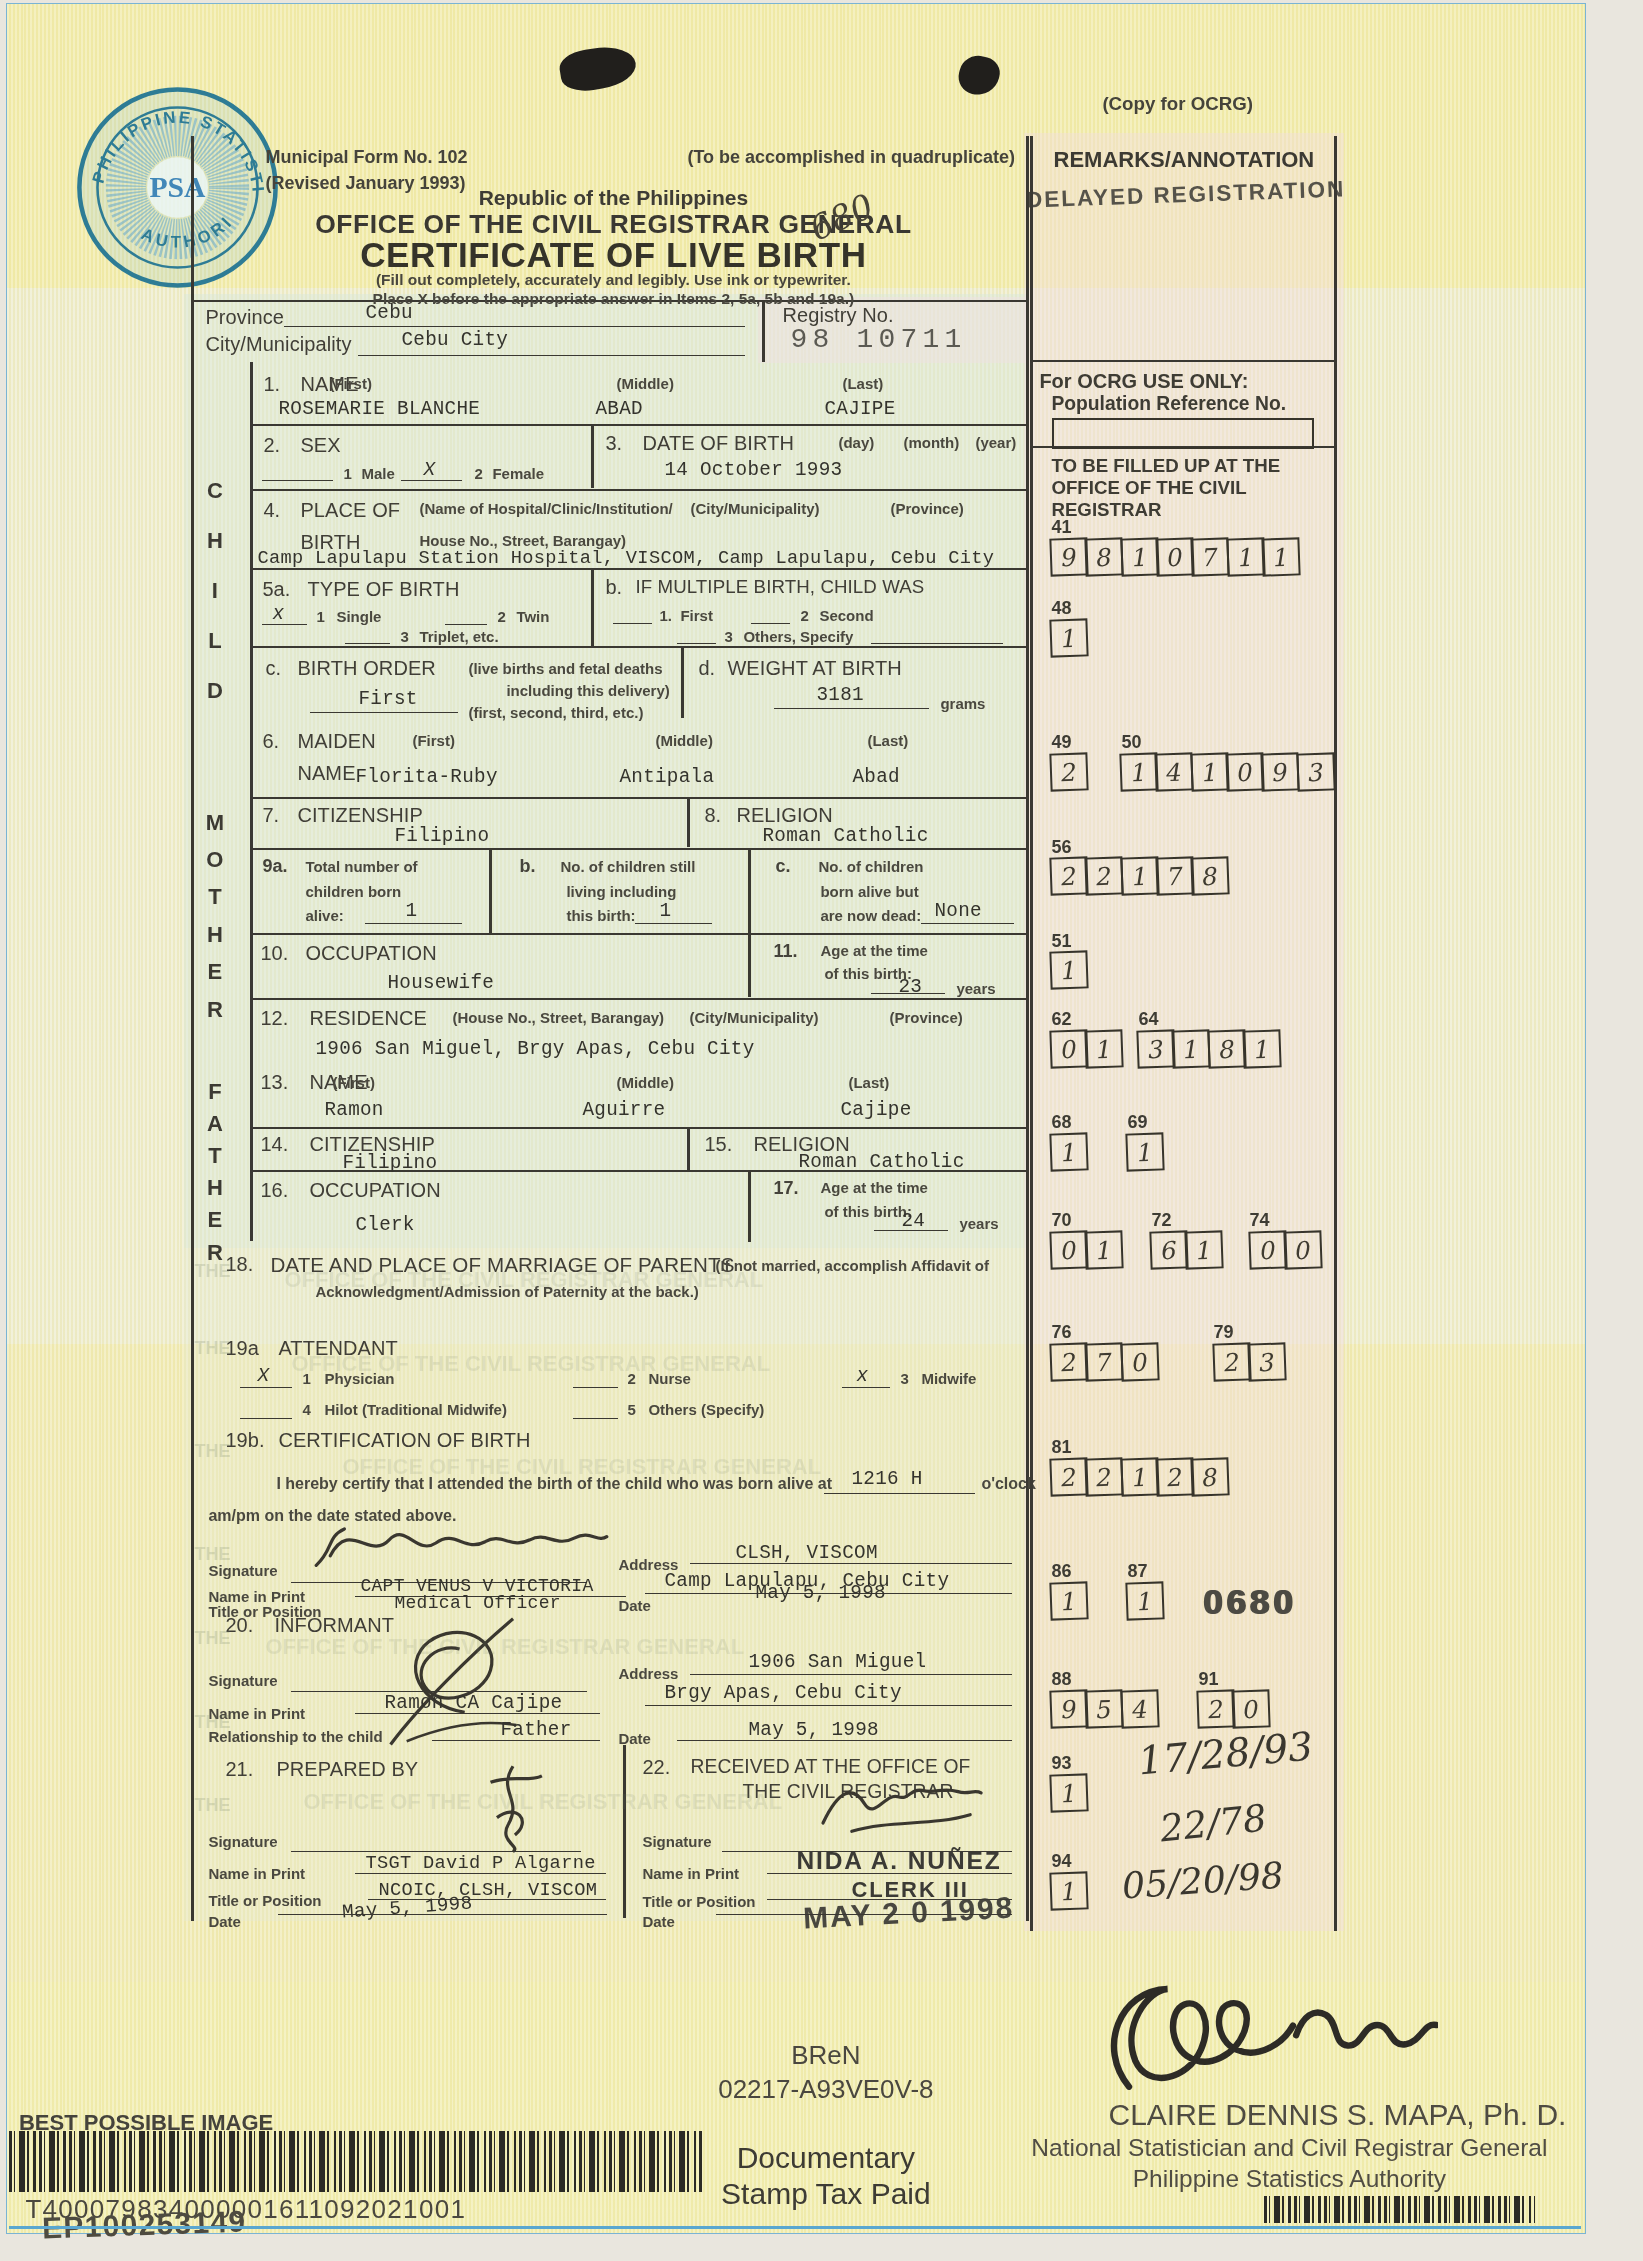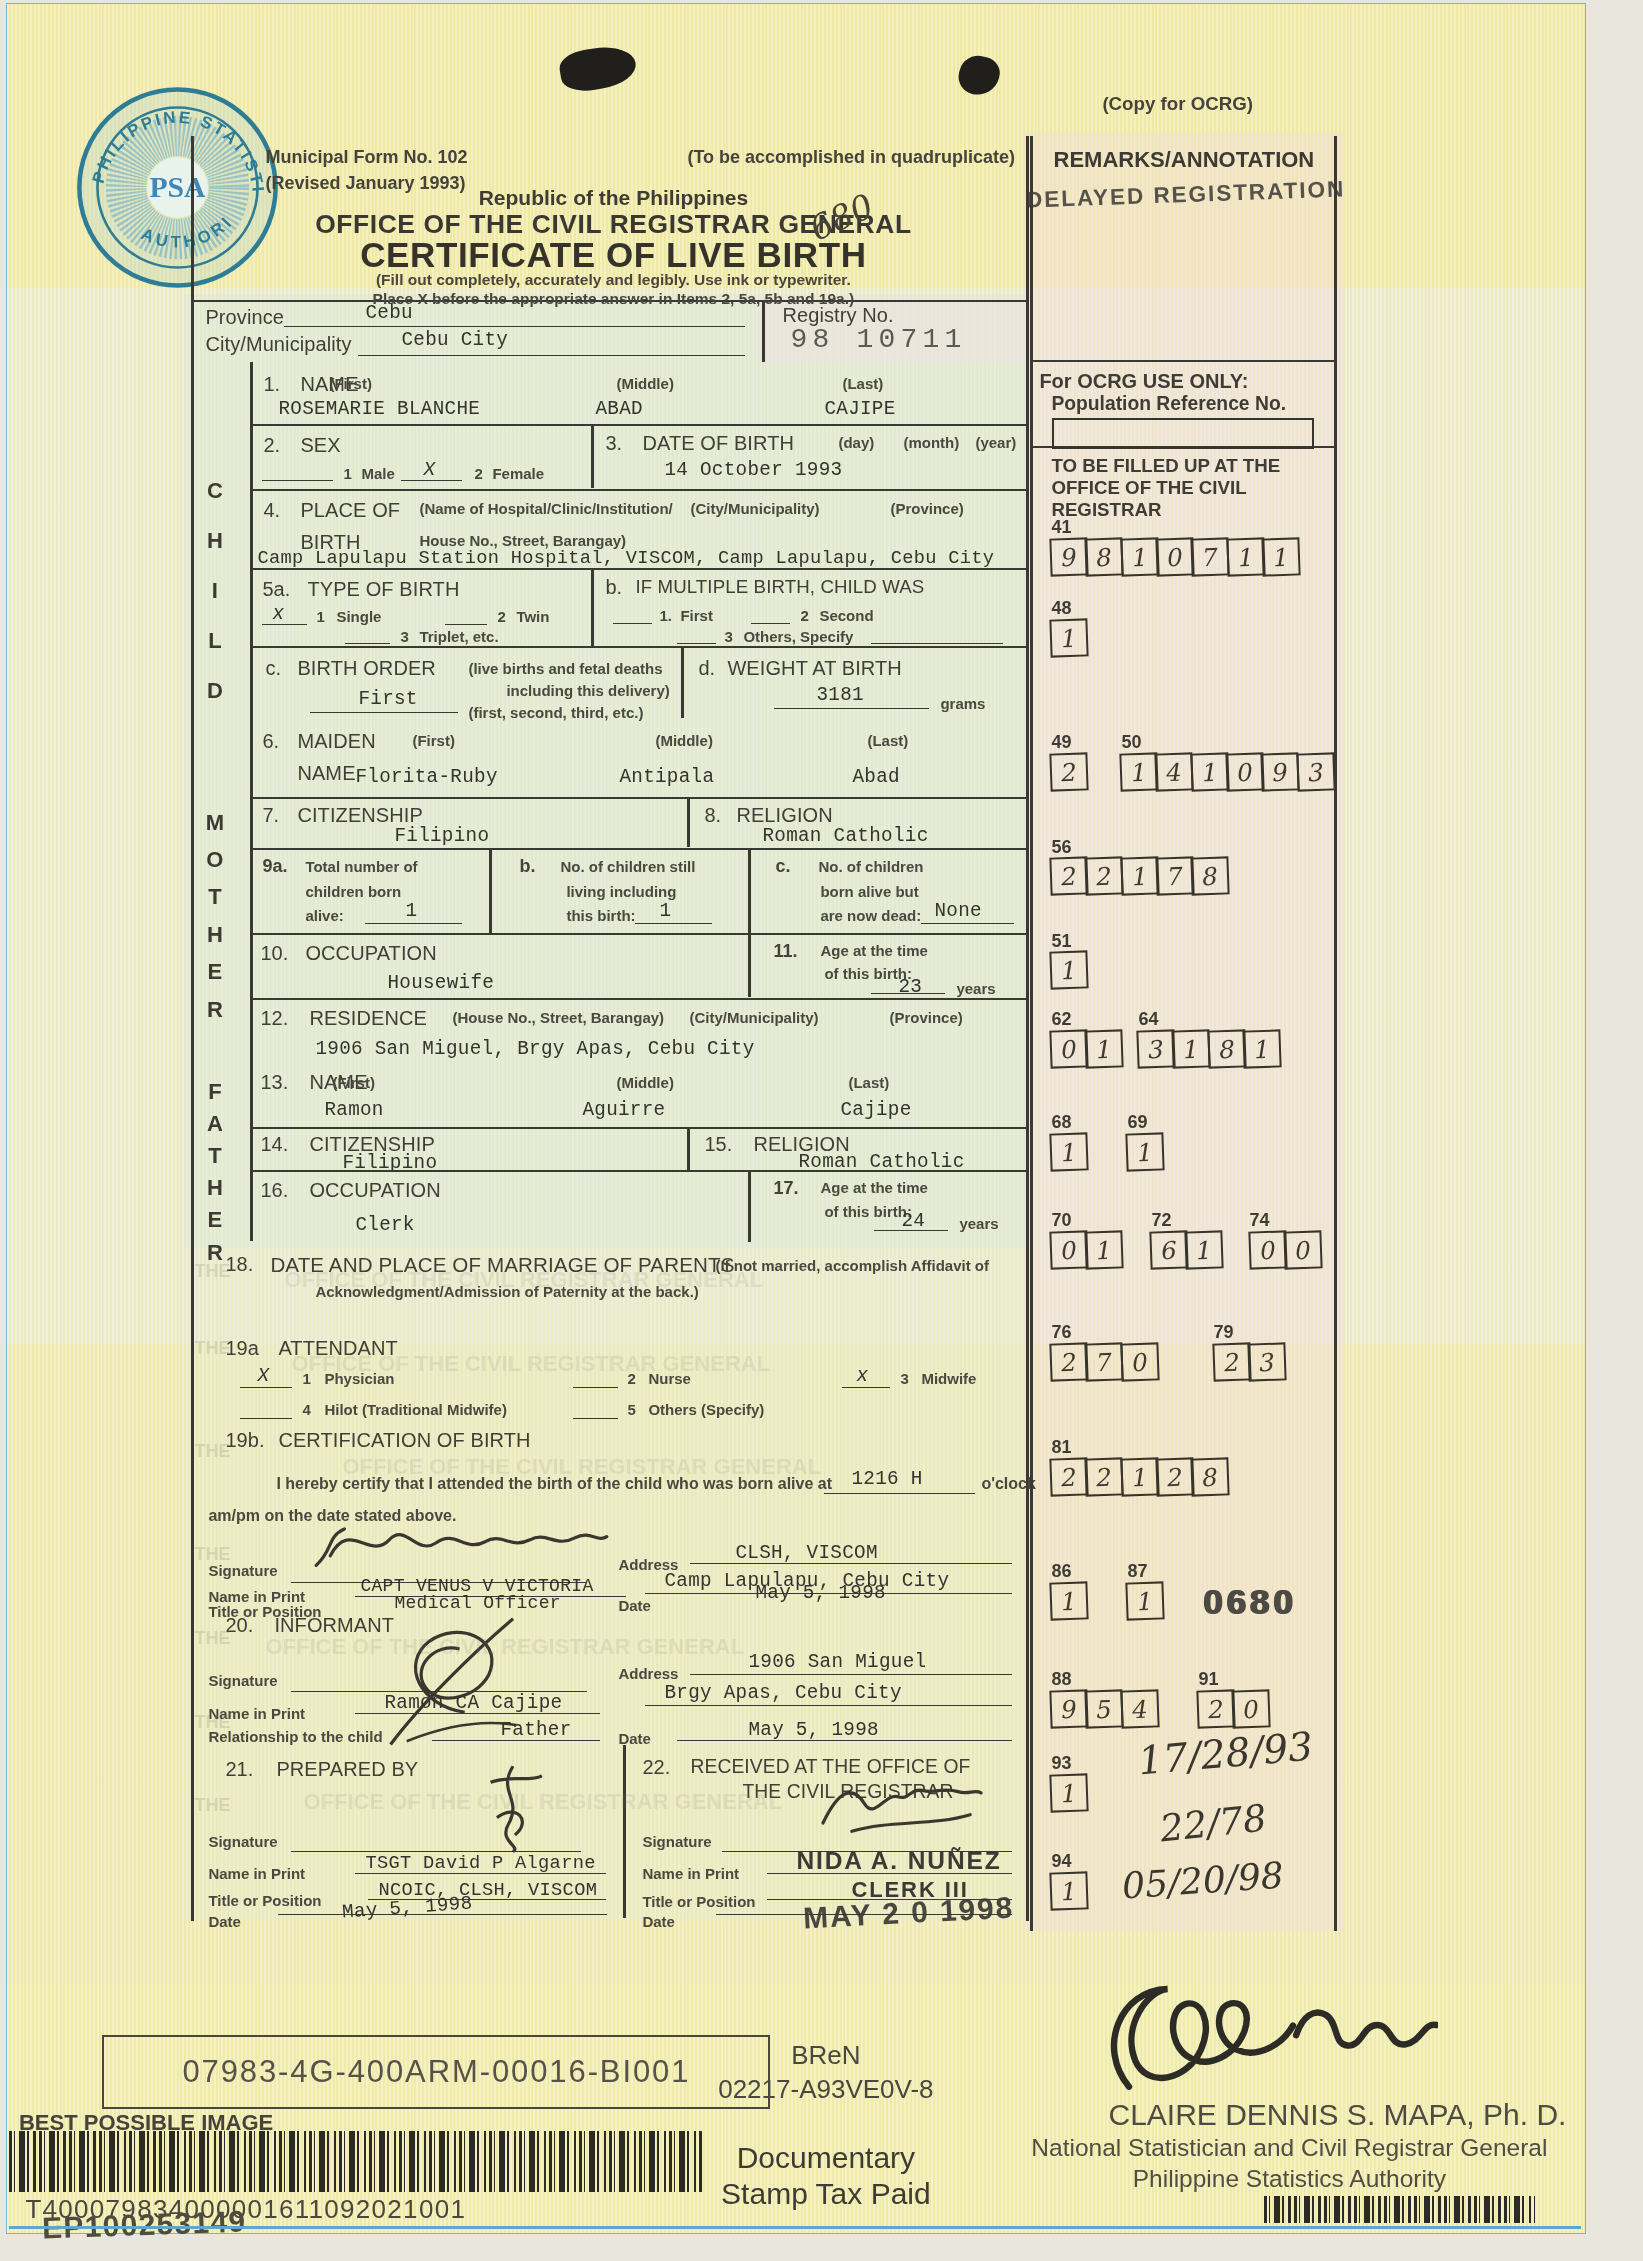--- a/index.html
+++ b/index.html
@@ -564,23 +564,20 @@
   <div class="a ghost" style="left:296px;top:1785px;font-size:22px">OFFICE OF THE CIVIL REGISTRAR GENERAL</div>
   <div class="a ghost" style="left:277px;top:1263px;font-size:22px">OFFICE OF THE CIVIL REGISTRAR GENERAL</div>
   <div class="a ghost" style="left:187px;top:1257px;font-size:18px;opacity:.2">THE</div>
   <div class="a ghost" style="left:187px;top:1334px;font-size:18px;opacity:.2">THE</div>
   <div class="a ghost" style="left:187px;top:1437px;font-size:18px;opacity:.2">THE</div>
   <div class="a ghost" style="left:187px;top:1540px;font-size:18px;opacity:.2">THE</div>
   <div class="a ghost" style="left:187px;top:1624px;font-size:18px;opacity:.2">THE</div>
   <div class="a ghost" style="left:187px;top:1708px;font-size:18px;opacity:.2">THE</div>
   <div class="a ghost" style="left:187px;top:1791px;font-size:18px;opacity:.2">THE</div>
 
-  <div class="a" style="left:95px;top:2031px;width:664px;height:70px;border:2.6px solid #4a473f;display:flex;align-items:center;justify-content:center">
-    <span style="font-size:31px;color:#55524a;letter-spacing:1.9px">07983-4G-400ARM-00016-BI001</span>
-  </div>
   <div class="a" style="left:11.6px;top:2106px;font-weight:700;font-size:22px;color:#45433c">BEST POSSIBLE IMAGE</div>
   <div class="barcode a" style="left:1.9px;top:2127px;width:693px;height:61px"></div>
   <div class="a" style="left:18px;top:2190px;font-size:26px;color:#4a473f;letter-spacing:1.3px">T400079834000001611092021001</div>
   <div class="a" style="left:35px;top:2204px;font-weight:700;font-size:30px;color:#4e4b40;letter-spacing:1.3px;transform:rotate(-2deg)">EP100253149</div>
   <div class="hl" style="left:1.9px;top:2222px;width:1572px;background:#5aa7d0;height:3.2px"></div>
 
   <div class="a" style="left:709px;top:2036px;width:219px;text-align:center;font-size:26px;color:#4a473f">BReN</div>
   <div class="a" style="left:683px;top:2070px;width:271px;text-align:center;font-size:26px;color:#4a473f">02217-A93VE0V-8</div>
   <div class="a" style="left:683px;top:2137px;width:271px;text-align:center;font-size:30px;color:#3d3b34">Documentary</div>
   <div class="a" style="left:683px;top:2173px;width:271px;text-align:center;font-size:30px;color:#3d3b34">Stamp Tax Paid</div>

